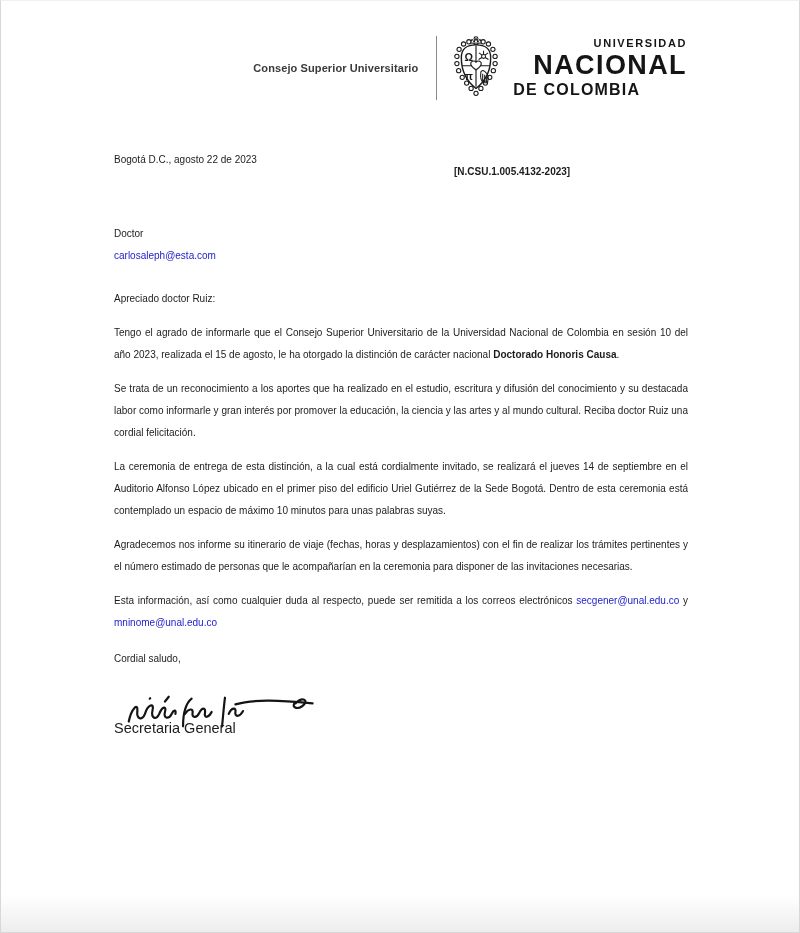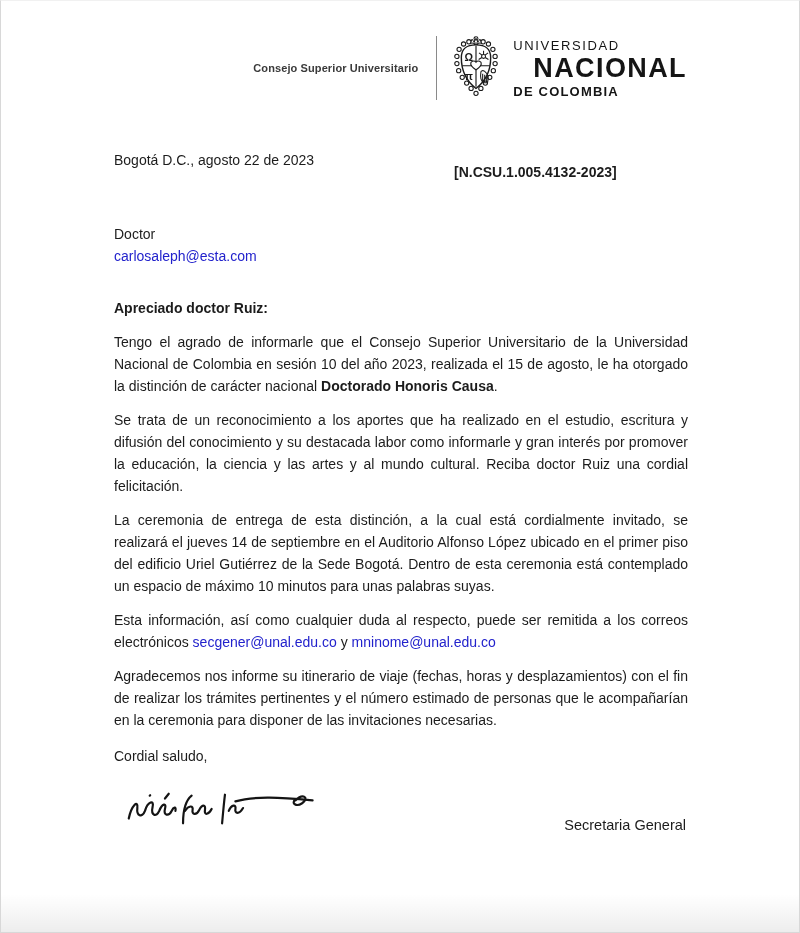--- a/index.html
+++ b/index.html
@@ -26,43 +26,43 @@
     display:flex;align-items:center;justify-content:flex-end;
     padding:33px 112px 0 0;height:101px;
   }
   .org-label{
     font-size:11px;font-weight:600;color:#3a3a3a;
     margin-right:18px;letter-spacing:.1px;margin-left:42px;
   }
   .head-divider{width:1px;height:64px;background:#8a8a8a;margin-right:10px;}
   .crest{width:58px;height:64px;margin-right:8px;flex:none;}
   .wordmark{line-height:1;color:#151515;}
-  .wm1{font-size:13px;font-weight:normal;letter-spacing:1.6px;margin-bottom:3px;}
+  .wm1{font-size:11px;font-weight:bold;letter-spacing:1.6px;margin-bottom:3px;text-align:right;}
   .wm2{font-size:27px;font-weight:bold;letter-spacing:1.4px;margin-bottom:3px;margin-left:20px;}
-  .wm3{font-size:13px;font-weight:bold;letter-spacing:1.2px;}
+  .wm3{font-size:16px;font-weight:bold;letter-spacing:1.2px;}
 
   
   .content{
     width:574px;margin:0 113px;
-    font-size:14px;line-height:22px;color:var(--text,#1c1c1c);
+    font-size:10px;line-height:22px;color:var(--text,#1c1c1c);
   }
   .meta-row{position:relative;margin-top:47px;height:22px;}
   .reference{position:absolute;left:340px;top:12px;font-weight:bold;}
   .recipient{margin-top:52px;}
   .bold{font-weight:bold;}
   a.link{color:var(--link,#2222cc);text-decoration:none;cursor:pointer;}
-  .salutation{margin-top:30px;margin-bottom:12px;font-weight:bold;}
+  .salutation{margin-top:21px;margin-bottom:12px;}
   .content p{margin:8px 0 12px 0;text-align:justify;}
   .closing{margin-top:14px;}
 
   
   .sig-block{margin:22px 113px 0 113px;}
   .sig-svg{display:block;width:212px;height:40px;margin:0 0 -14px 4px;}
   .sig-name{font-size:14.5px;font-weight:bold;letter-spacing:.4px;}
-  .sig-role{font-size:14.5px;margin-top:2px;text-align:right;}
+  .sig-role{font-size:14.5px;margin-top:2px;}
 </style>
 </head>
 <body>
 
 <div class="page">
 
   <header class="letterhead">
     <div class="org-label">Consejo Superior Universitario</div>
     <div class="head-divider"></div>
 
@@ -126,23 +126,23 @@
     </div>
 
     <div class="salutation">Apreciado doctor Ruiz:</div>
 
     <p><span>Tengo el agrado de informarle que el Consejo Superior Universitario de la Universidad Nacional de Colombia en sesión 10 del año 2023, realizada el 15 de agosto, le ha otorgado la distinción de carácter nacional </span><span class="bold">Doctorado Honoris Causa</span><span>.</span></p>
 
     <p>Se trata de un reconocimiento a los aportes que ha realizado en el estudio, escritura y difusión del conocimiento y su destacada labor como informarle y gran interés por promover la educación, la ciencia y las artes y al mundo cultural. Reciba doctor Ruiz una cordial felicitación.</p>
 
     <p>La ceremonia de entrega de esta distinción, a la cual está cordialmente invitado, se realizará el jueves 14 de septiembre en el Auditorio Alfonso López ubicado en el primer piso del edificio Uriel Gutiérrez de la Sede Bogotá. Dentro de esta ceremonia está contemplado un espacio de máximo 10 minutos para unas palabras suyas.</p>
 
+    <p>Agradecemos nos informe su itinerario de viaje (fechas, horas y desplazamientos) con el fin de realizar los trámites pertinentes y el número estimado de personas que le acompañarían en la ceremonia para disponer de las invitaciones necesarias.</p>
+
     <p><span>Esta información, así como cualquier duda al respecto, puede ser remitida a los correos electrónicos </span><a class="link">secgener@unal.edu.co</a><span> y </span><a class="link">mninome@unal.edu.co</a></p>
-
-    <p>Agradecemos nos informe su itinerario de viaje (fechas, horas y desplazamientos) con el fin de realizar los trámites pertinentes y el número estimado de personas que le acompañarían en la ceremonia para disponer de las invitaciones necesarias.</p>
 
     <div class="closing">Cordial saludo,</div>
   </div>
 
   <div class="sig-block">
     <svg class="sig-svg" viewBox="0 0 212 42" aria-hidden="true">
       <g fill="none" stroke="#141414" stroke-width="2.3" stroke-linecap="round" stroke-linejoin="round">
         <path d="M6 31 C9 17 16 11 15 20 C14 28 20 31 23 23 C26 13 33 11 31 19 C29 28 35 30 38 23 C41 15 46 14 44 21 C42 28 48 29 51 23 C53 19 56 18 55 23"></path>
         <path d="M44 10 L48 5"></path>
         <path d="M28 7 L28.5 6.5"></path>

